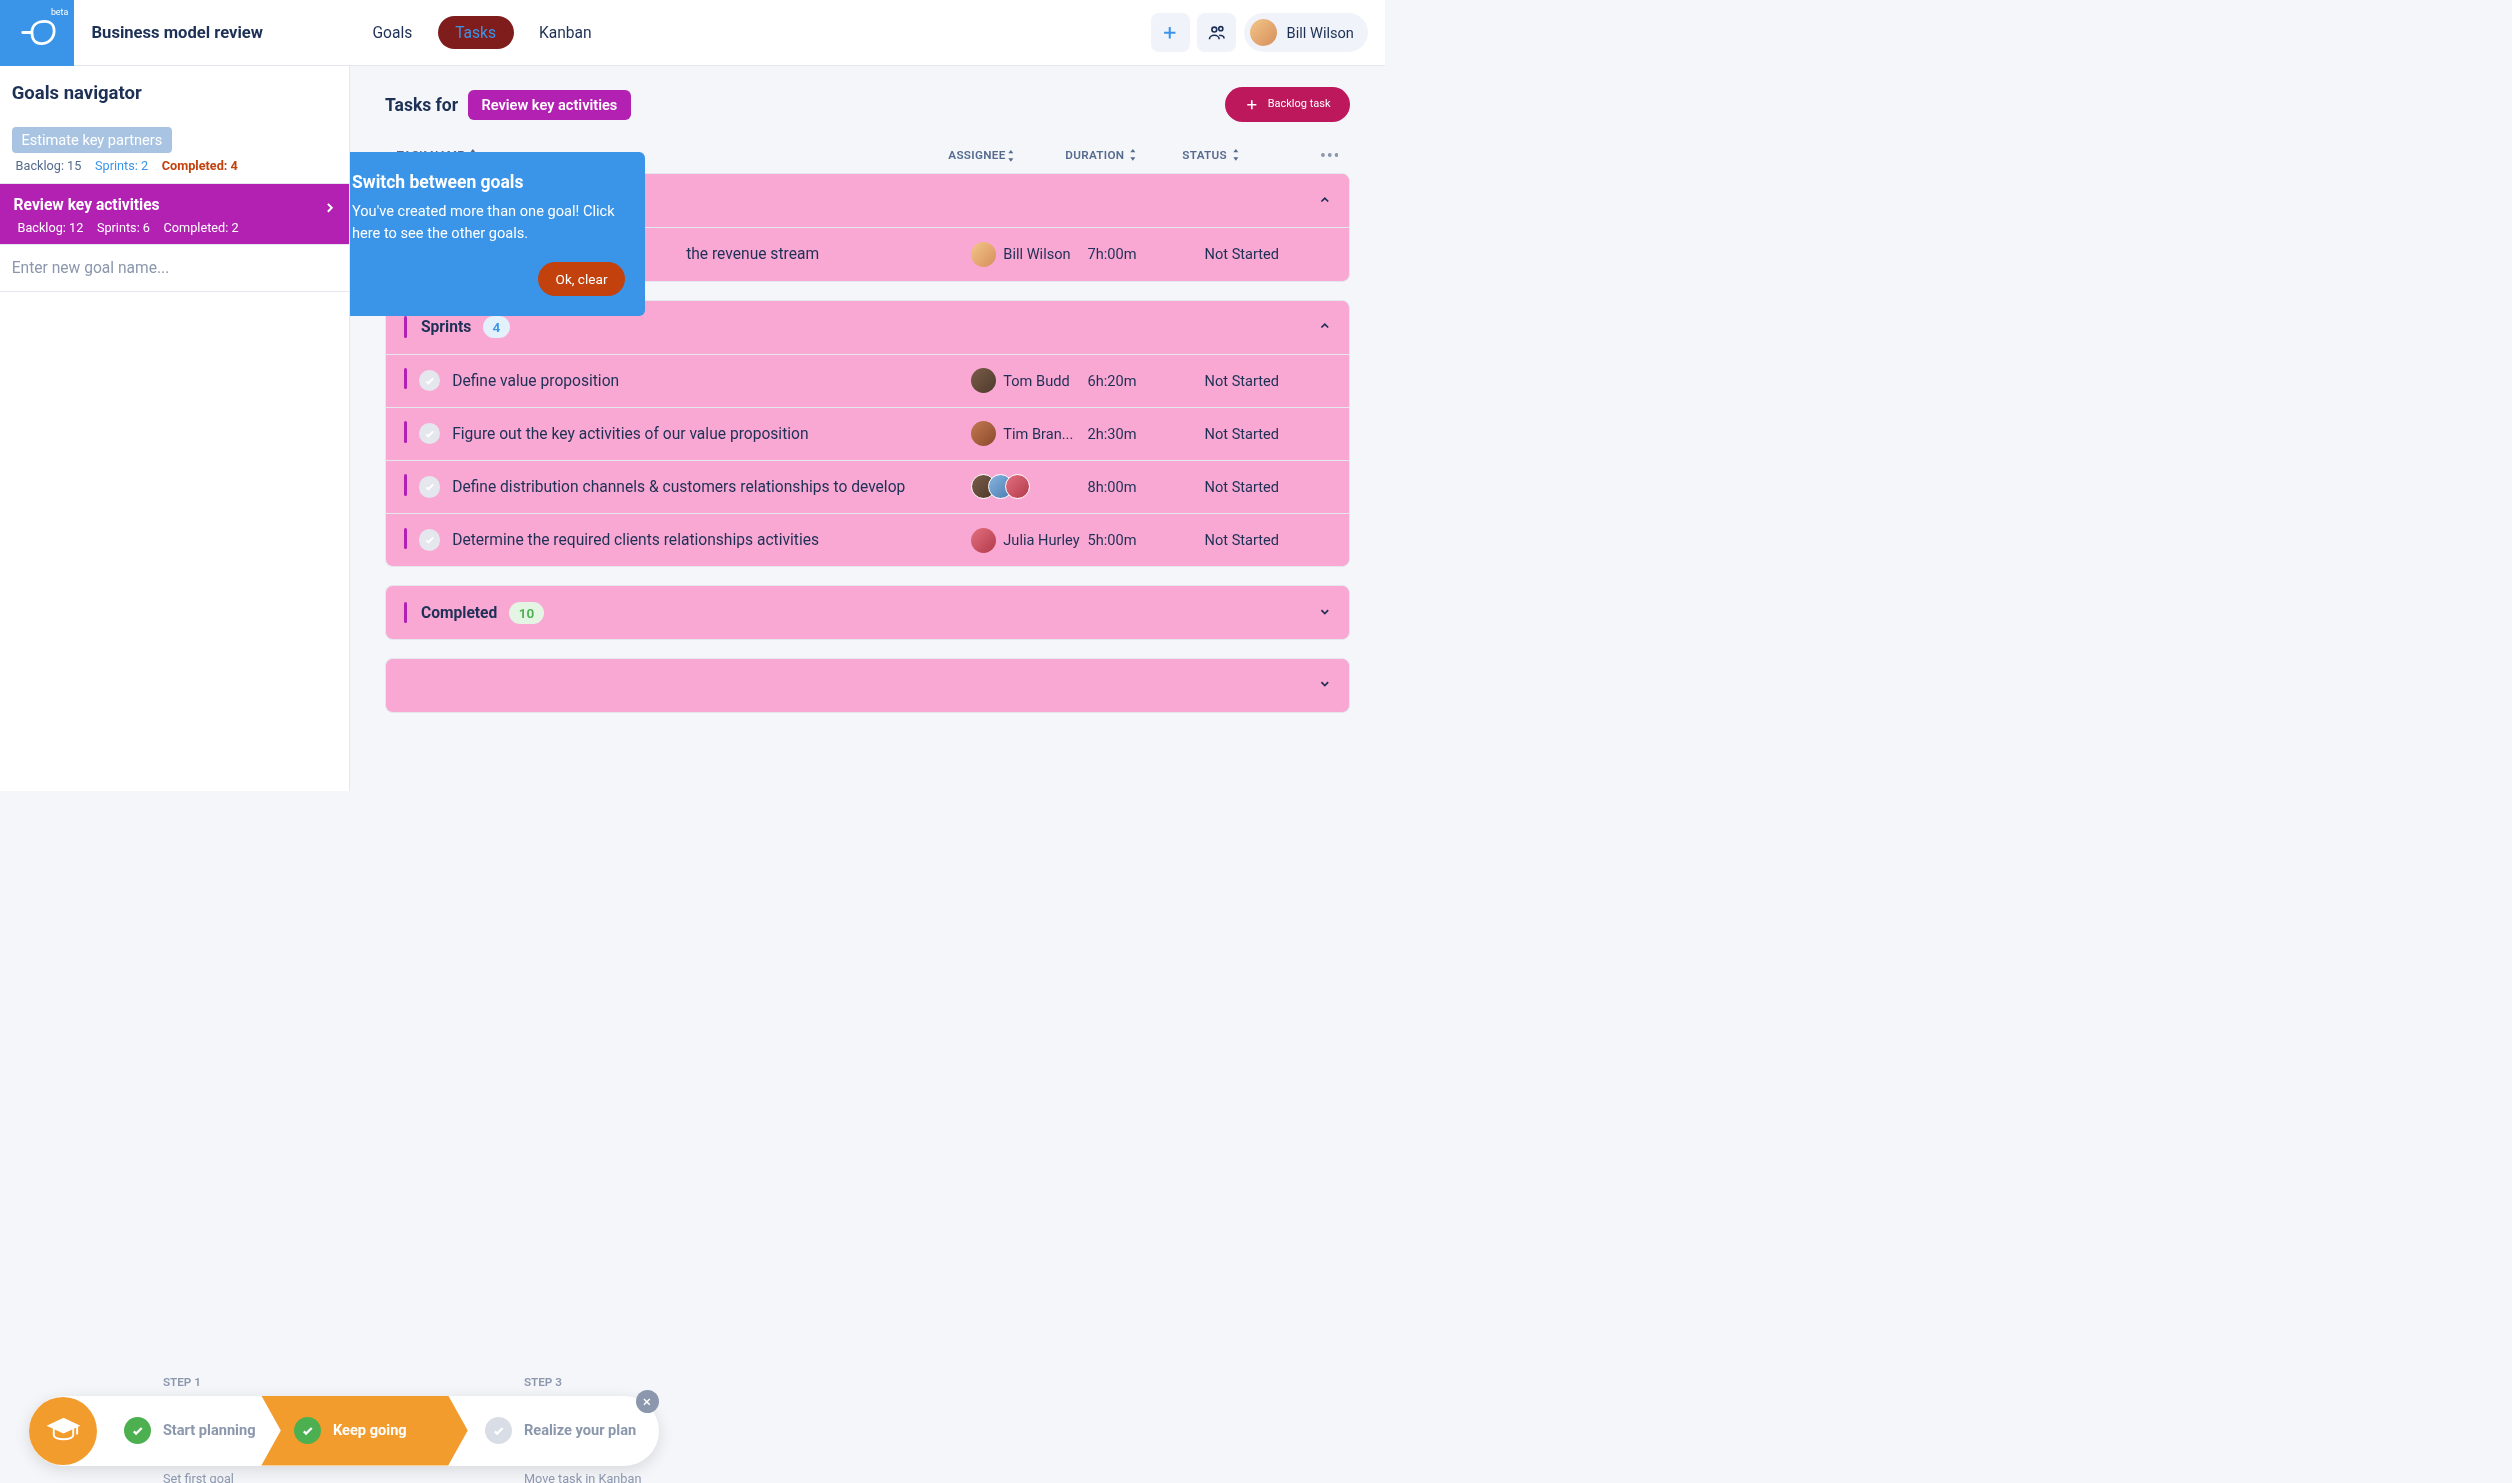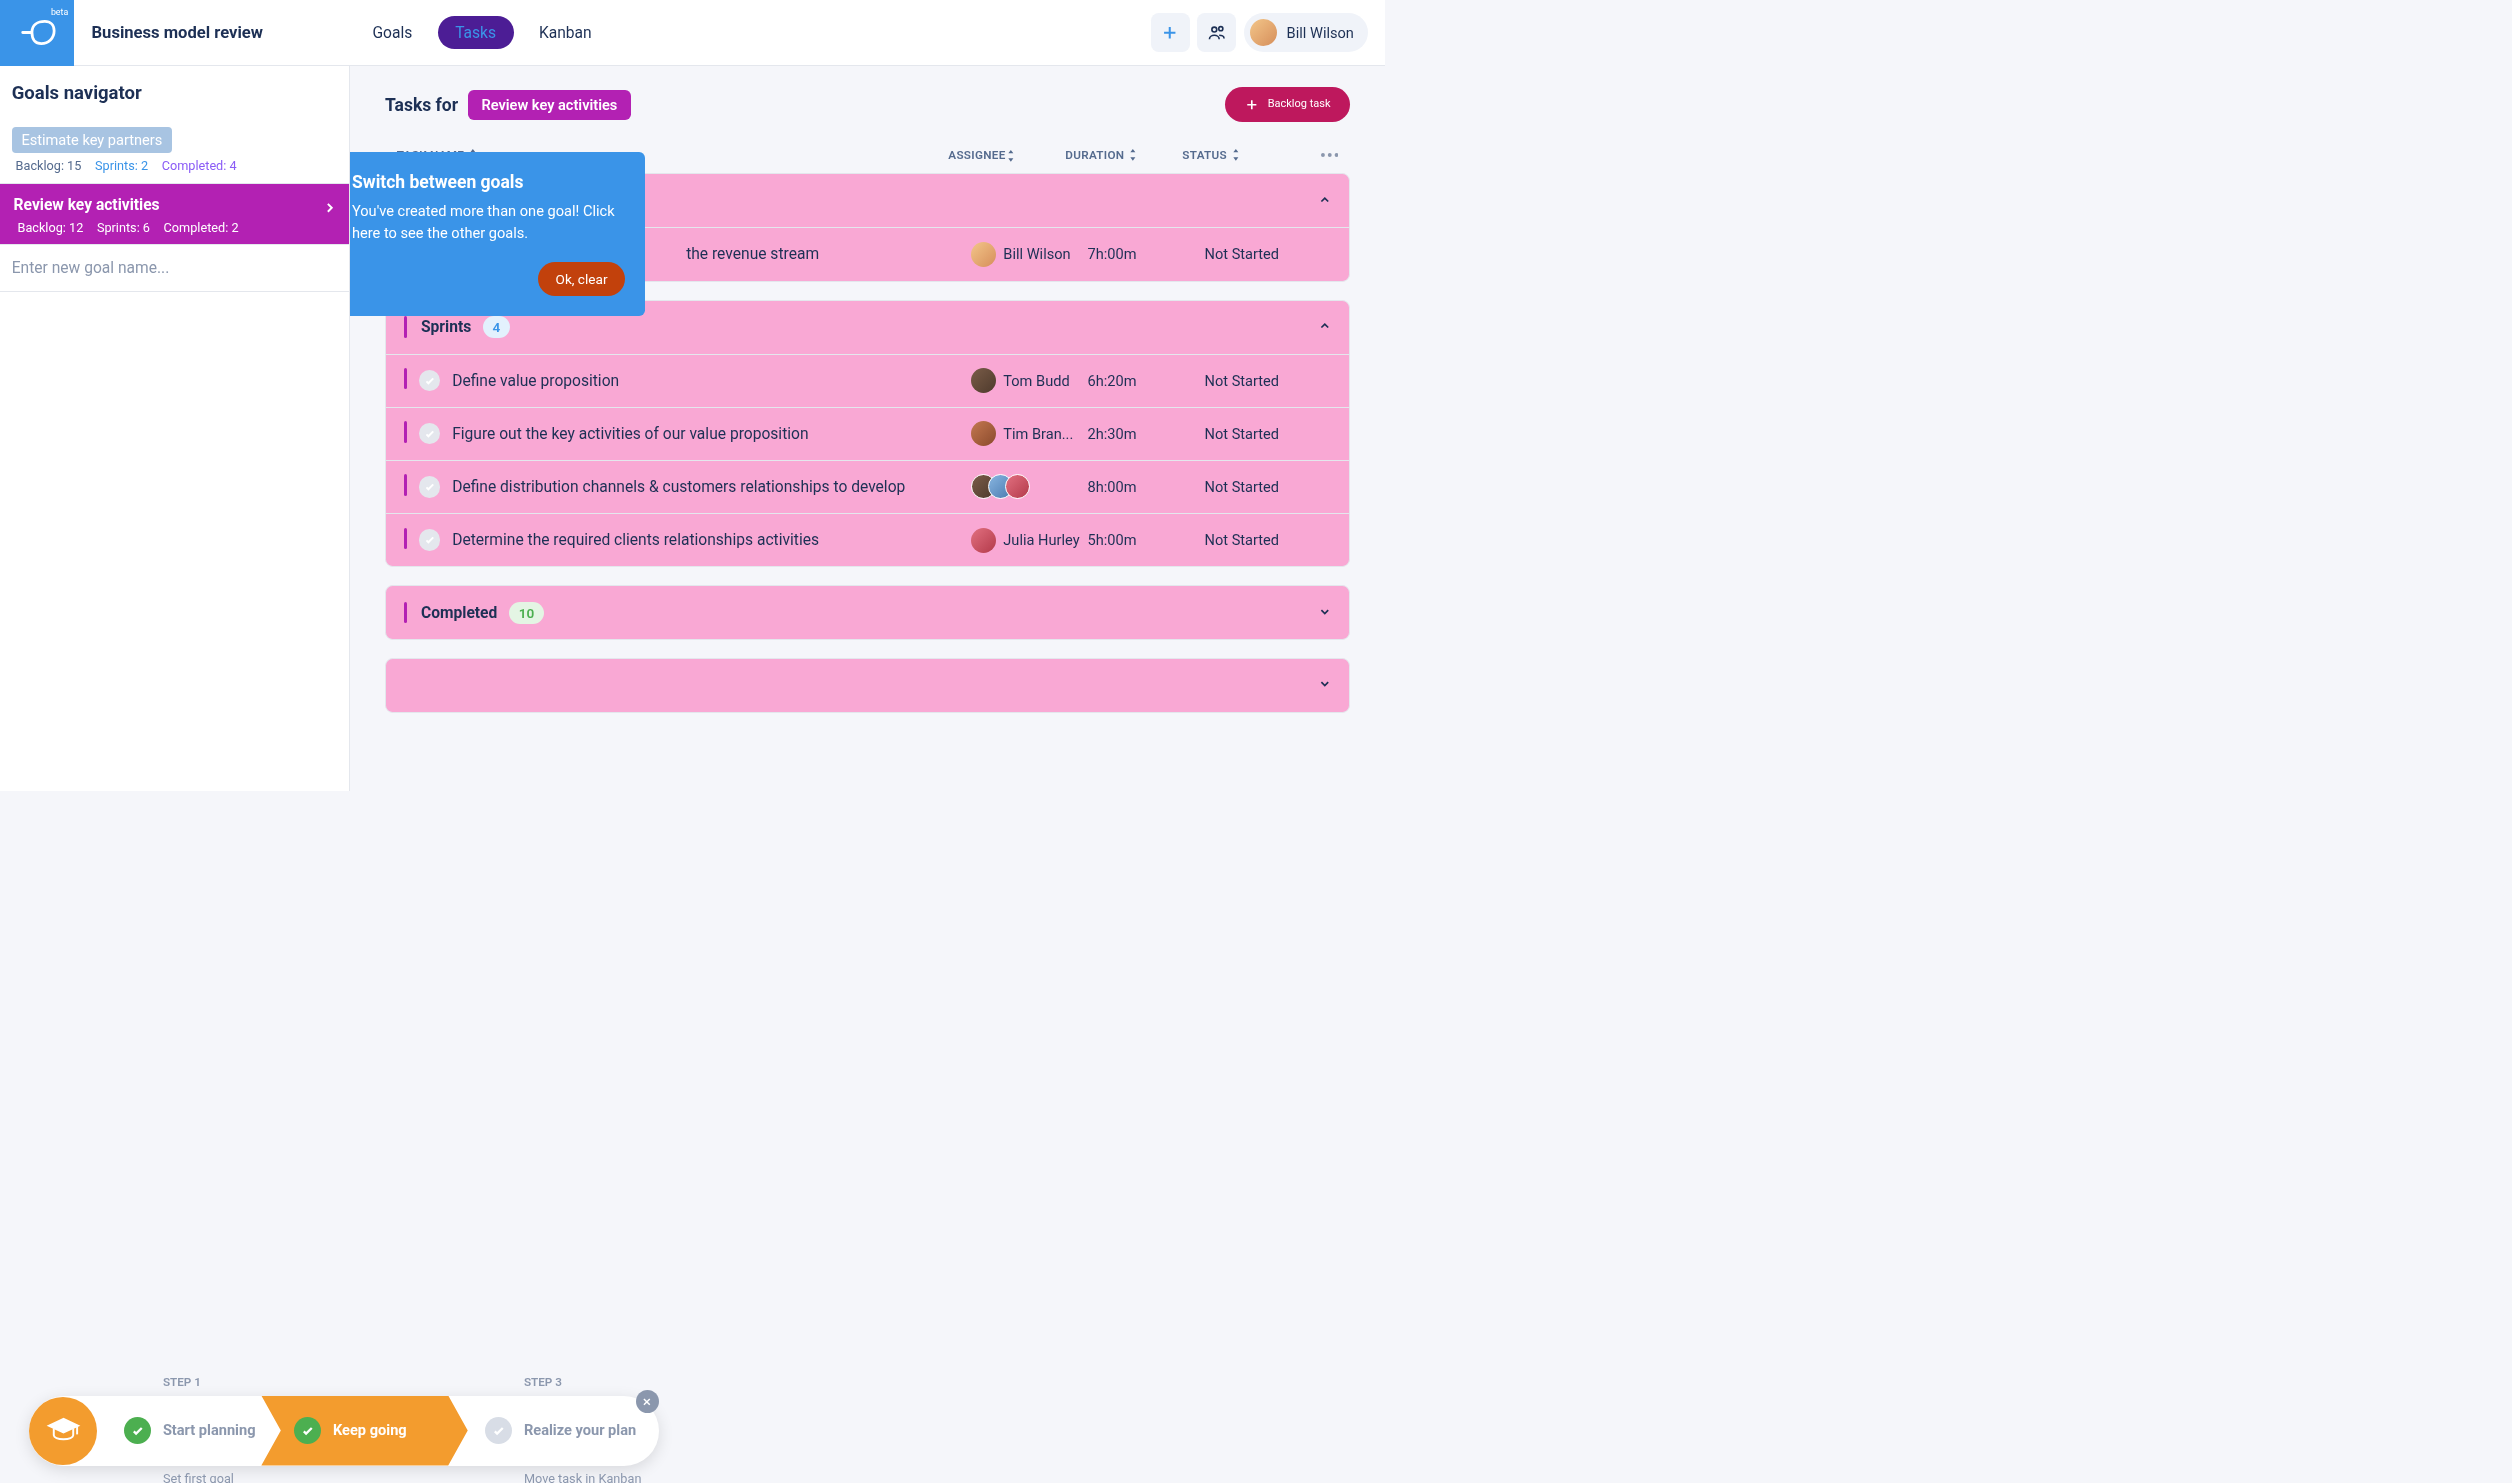--- a/index.html
+++ b/index.html
@@ -8,39 +8,39 @@
     .app-container { display: flex; flex: 1; overflow: hidden; }
     
     
     .header { display: flex; align-items: center; height: 66px; background: #fff; border-bottom: 1px solid #e4e7ed; }
     .logo-box { width: 74px; height: 66px; background: #3a94e8; display: flex; align-items: center; justify-content: center; color: #fff; position: relative; }
     .logo-box svg { width: 37px; height: 31px; }
     .beta-label { position: absolute; top: 7.8px; right: 5.8px; font-size: 8.8px; color: #fff; }
     .project-title { padding: 0 17.5px; font-size: 16.6px; font-weight: 700; color: #1d3055; flex: 0 0 246px; }
     .nav-tabs { display: flex; gap: 7.8px; padding-left: 35px; align-items: center; }
     .nav-tab { padding: 7.8px 17.5px; border-radius: 19.5px; font-size: 15.6px; color: #1d3055; cursor: pointer; }
-    .nav-tab.active { background: #4c1d95; color: #3a94e8; }
+    .nav-tab.active { background: #7f1d1d; color: #3a94e8; }
     .header-right { margin-left: auto; display: flex; gap: 7.8px; align-items: center; padding-right: 17.5px; }
     .icon-btn { width: 39px; height: 39px; border-radius: 7.8px; background: #f0f3f9; display: flex; align-items: center; justify-content: center; cursor: pointer; color: #1d3055; }
     .icon-btn svg { width: 19.5px; height: 19.5px; }
     .icon-btn.plus-btn { color: #3a94e8; }
     .user-chip { display: flex; align-items: center; gap: 9.7px; padding: 5.8px 13.6px 5.8px 5.8px; border-radius: 21.4px; background: #f0f3f9; cursor: pointer; }
     .avatar { width: 27px; height: 27px; border-radius: 50%; background: linear-gradient(135deg, #f3c68a, #d68e5a); display: flex; align-items: center; justify-content: center; color: #fff; font-size: 11.7px; font-weight: 600; }
     .user-chip span { font-size: 14.6px; color: #1d3055; }
     
     
     .sidebar { width: 350px; background: #fff; border-right: 1px solid #e4e7ed; display: flex; flex-direction: column; }
     .sidebar-title { padding: 15.6px 11.7px 13.6px; font-size: 18.5px; font-weight: 700; color: #1d3055; }
     .goal-item { padding: 9.7px 11.7px; position: relative; }
     .goal-inactive { }
     .goal-inactive .goal-name { display: inline-block; padding: 3.9px 9.7px; background: #a8c4e2; color: #fff; border-radius: 3.9px; font-size: 14.6px; }
     .goal-stats { display: flex; gap: 13.6px; margin-top: 5.8px; font-size: 12.7px; padding-left: 3.9px; }
     .stat-backlog { color: #556b8e; }
     .stat-sprints { color: #3a94e8; }
-    .stat-completed { color: #8b5cf6; }
+    .stat-completed { color: #c2410c; font-weight: bold; }
     .goal-active { background: #b321b3; color: #fff; margin: 0; padding: 11.7px 11.7px 9.7px 13.6px; border-top: 1px solid #e4e7ed; border-bottom: 1px solid #e4e7ed; cursor: pointer; }
     .goal-active .goal-name { font-size: 15.6px; font-weight: 700; }
     .goal-active .goal-stats span { color: #fff; }
     .goal-active .chevron { position: absolute; right: 11.7px; top: 15.6px; color: #fff; }
     .new-goal-input { padding: 13.6px 11.7px; font-size: 15.6px; color: #8b97ad; border-bottom: 1px solid #e4e7ed; }
     
     
     .main { flex: 1; padding: 21.4px 35px; overflow-y: auto; position: relative; }
     .main-header { display: flex; align-items: center; margin-bottom: 17.5px; }
     .tasks-for { font-size: 17.5px; font-weight: 700; color: #1d3055; margin-right: 9.7px; }

